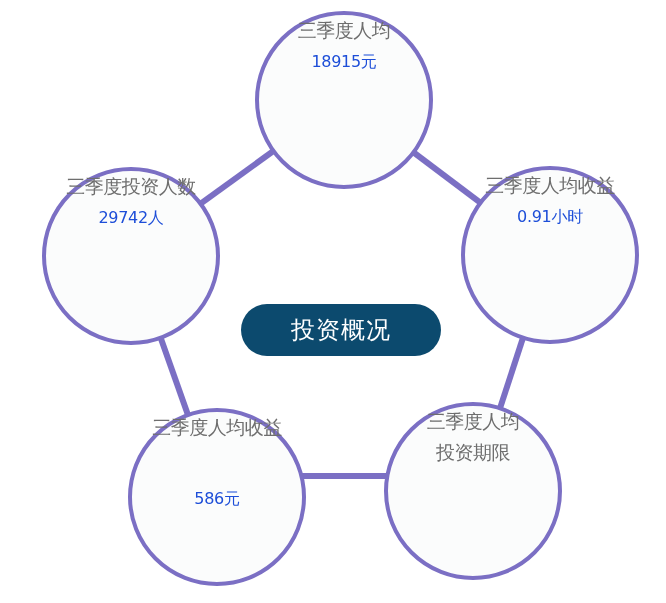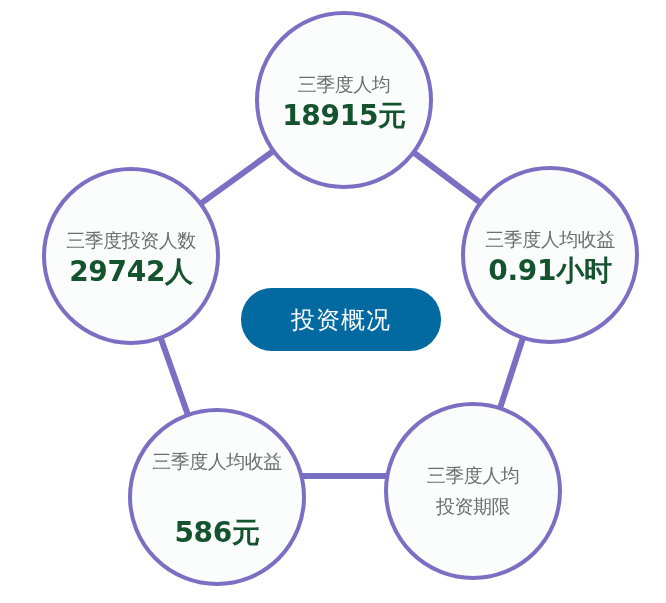--- a/index.html
+++ b/index.html
@@ -33,48 +33,47 @@
       width: 170px;
       height: 170px;
       margin-left: -89px;
       margin-top: -89px;
       border: 4px solid #7b6fc4;
       border-radius: 50%;
       background: #fbfcfc;
       display: flex;
       flex-direction: column;
       align-items: center;
-      justify-content: center;
       text-align: center;
       color: #6f6f6f;
       box-sizing: content-box;
     }
     .node .label {
       font-size: 19px;
       line-height: 31px;
       color: #6e6e6e;
       letter-spacing: -0.5px;
       white-space: nowrap;
     }
     .node .value {
-      font-size: 28px;
+      font-size: 16px;
       line-height: 32px;
-      font-weight: bold;
-      color: #14532d;
+      font-weight: normal;
+      color: #1d4ed8;
       white-space: nowrap;
       letter-spacing: -0.3px;
     }
     .center-pill {
       position: absolute;
       left: 241px;
-      top: 288px;
+      top: 304px;
       width: 200px;
-      height: 63px;
+      height: 52px;
       border-radius: 31px;
-      background: #0369a1;
+      background: #0c4a6e;
       color: #ffffff;
       font-size: 24px;
       display: flex;
       align-items: center;
       justify-content: center;
       letter-spacing: 1px;
     }
   </style>
 </head>
 <body>

